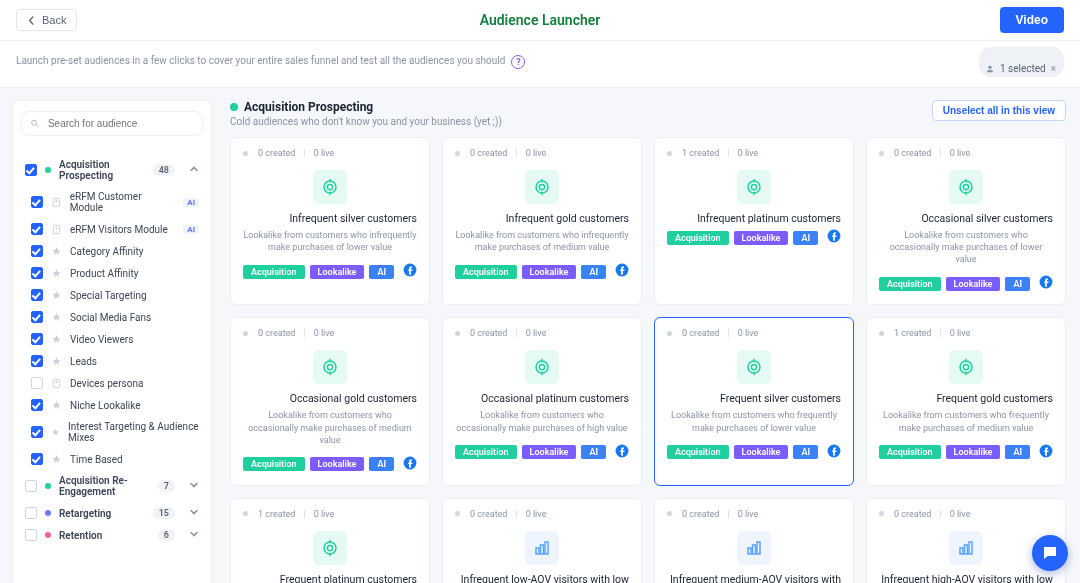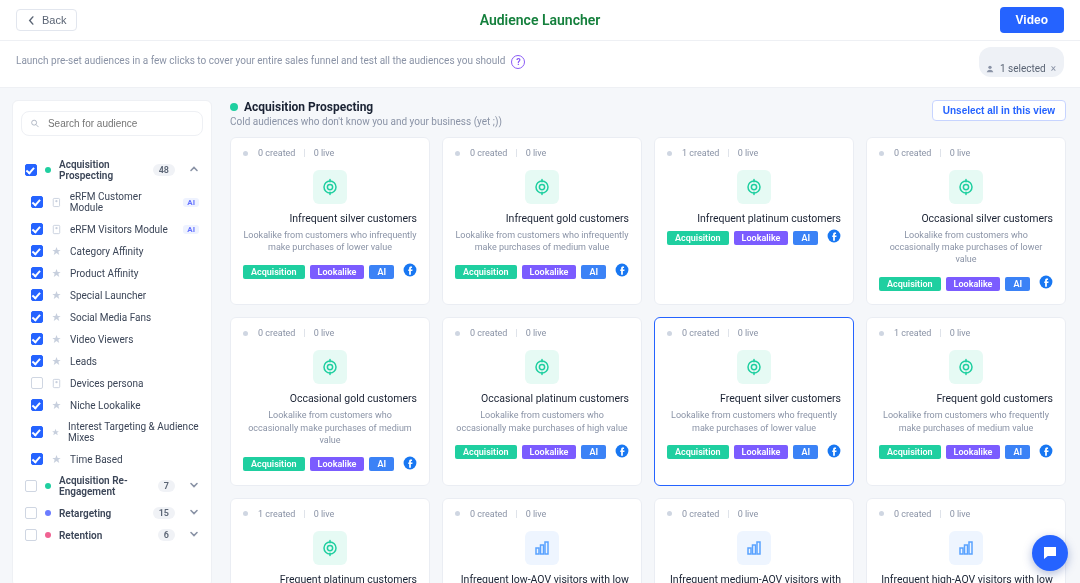--- a/index.html
+++ b/index.html
@@ -144,21 +144,21 @@
         <svg width="11" height="11" viewBox="0 0 24 24">
               <path fill="#c7cfdd" d="m12 2 2.5 6.5H21l-5 4 2 7-6-4-6 4 2-7-5-4h6.5z"></path>
             </svg>
         <span>Product Affinity</span>
         </div>
           <div class="side-row">
             <span class="cb checked"></span>
         <svg width="11" height="11" viewBox="0 0 24 24">
               <path fill="#c7cfdd" d="m12 2 2.5 6.5H21l-5 4 2 7-6-4-6 4 2-7-5-4h6.5z"></path>
             </svg>
-        <span>Special Launcher</span>
+        <span>Special Targeting</span>
         </div>
           <div class="side-row">
             <span class="cb checked"></span>
         <svg width="11" height="11" viewBox="0 0 24 24">
               <path fill="#c7cfdd" d="m12 2 2.5 6.5H21l-5 4 2 7-6-4-6 4 2-7-5-4h6.5z"></path>
             </svg>
         <span>Social Media Fans</span>
         </div>
           <div class="side-row">
             <span class="cb checked"></span>

